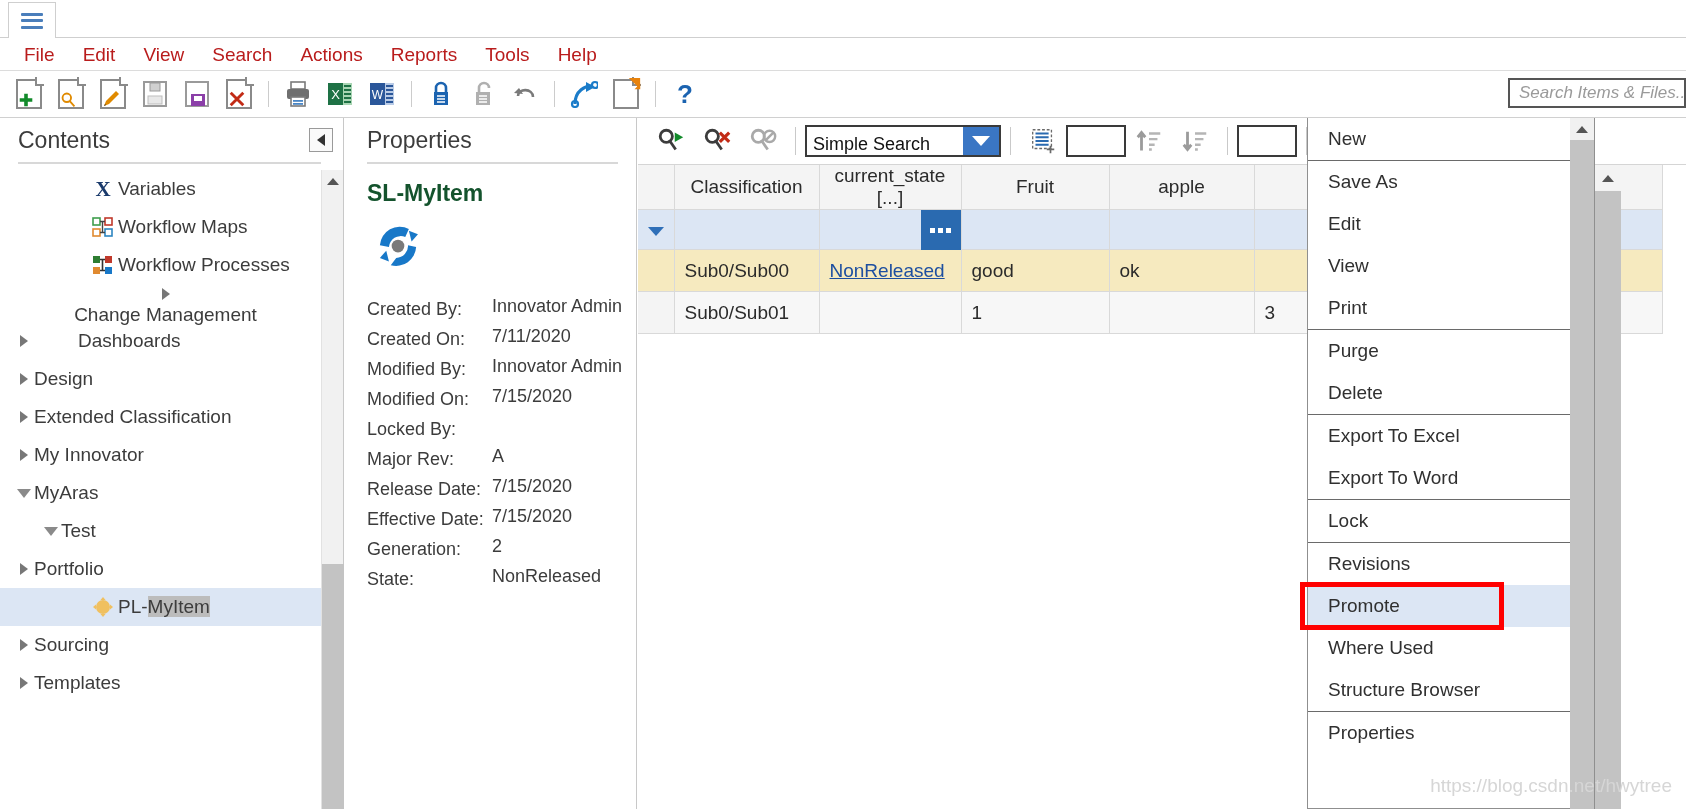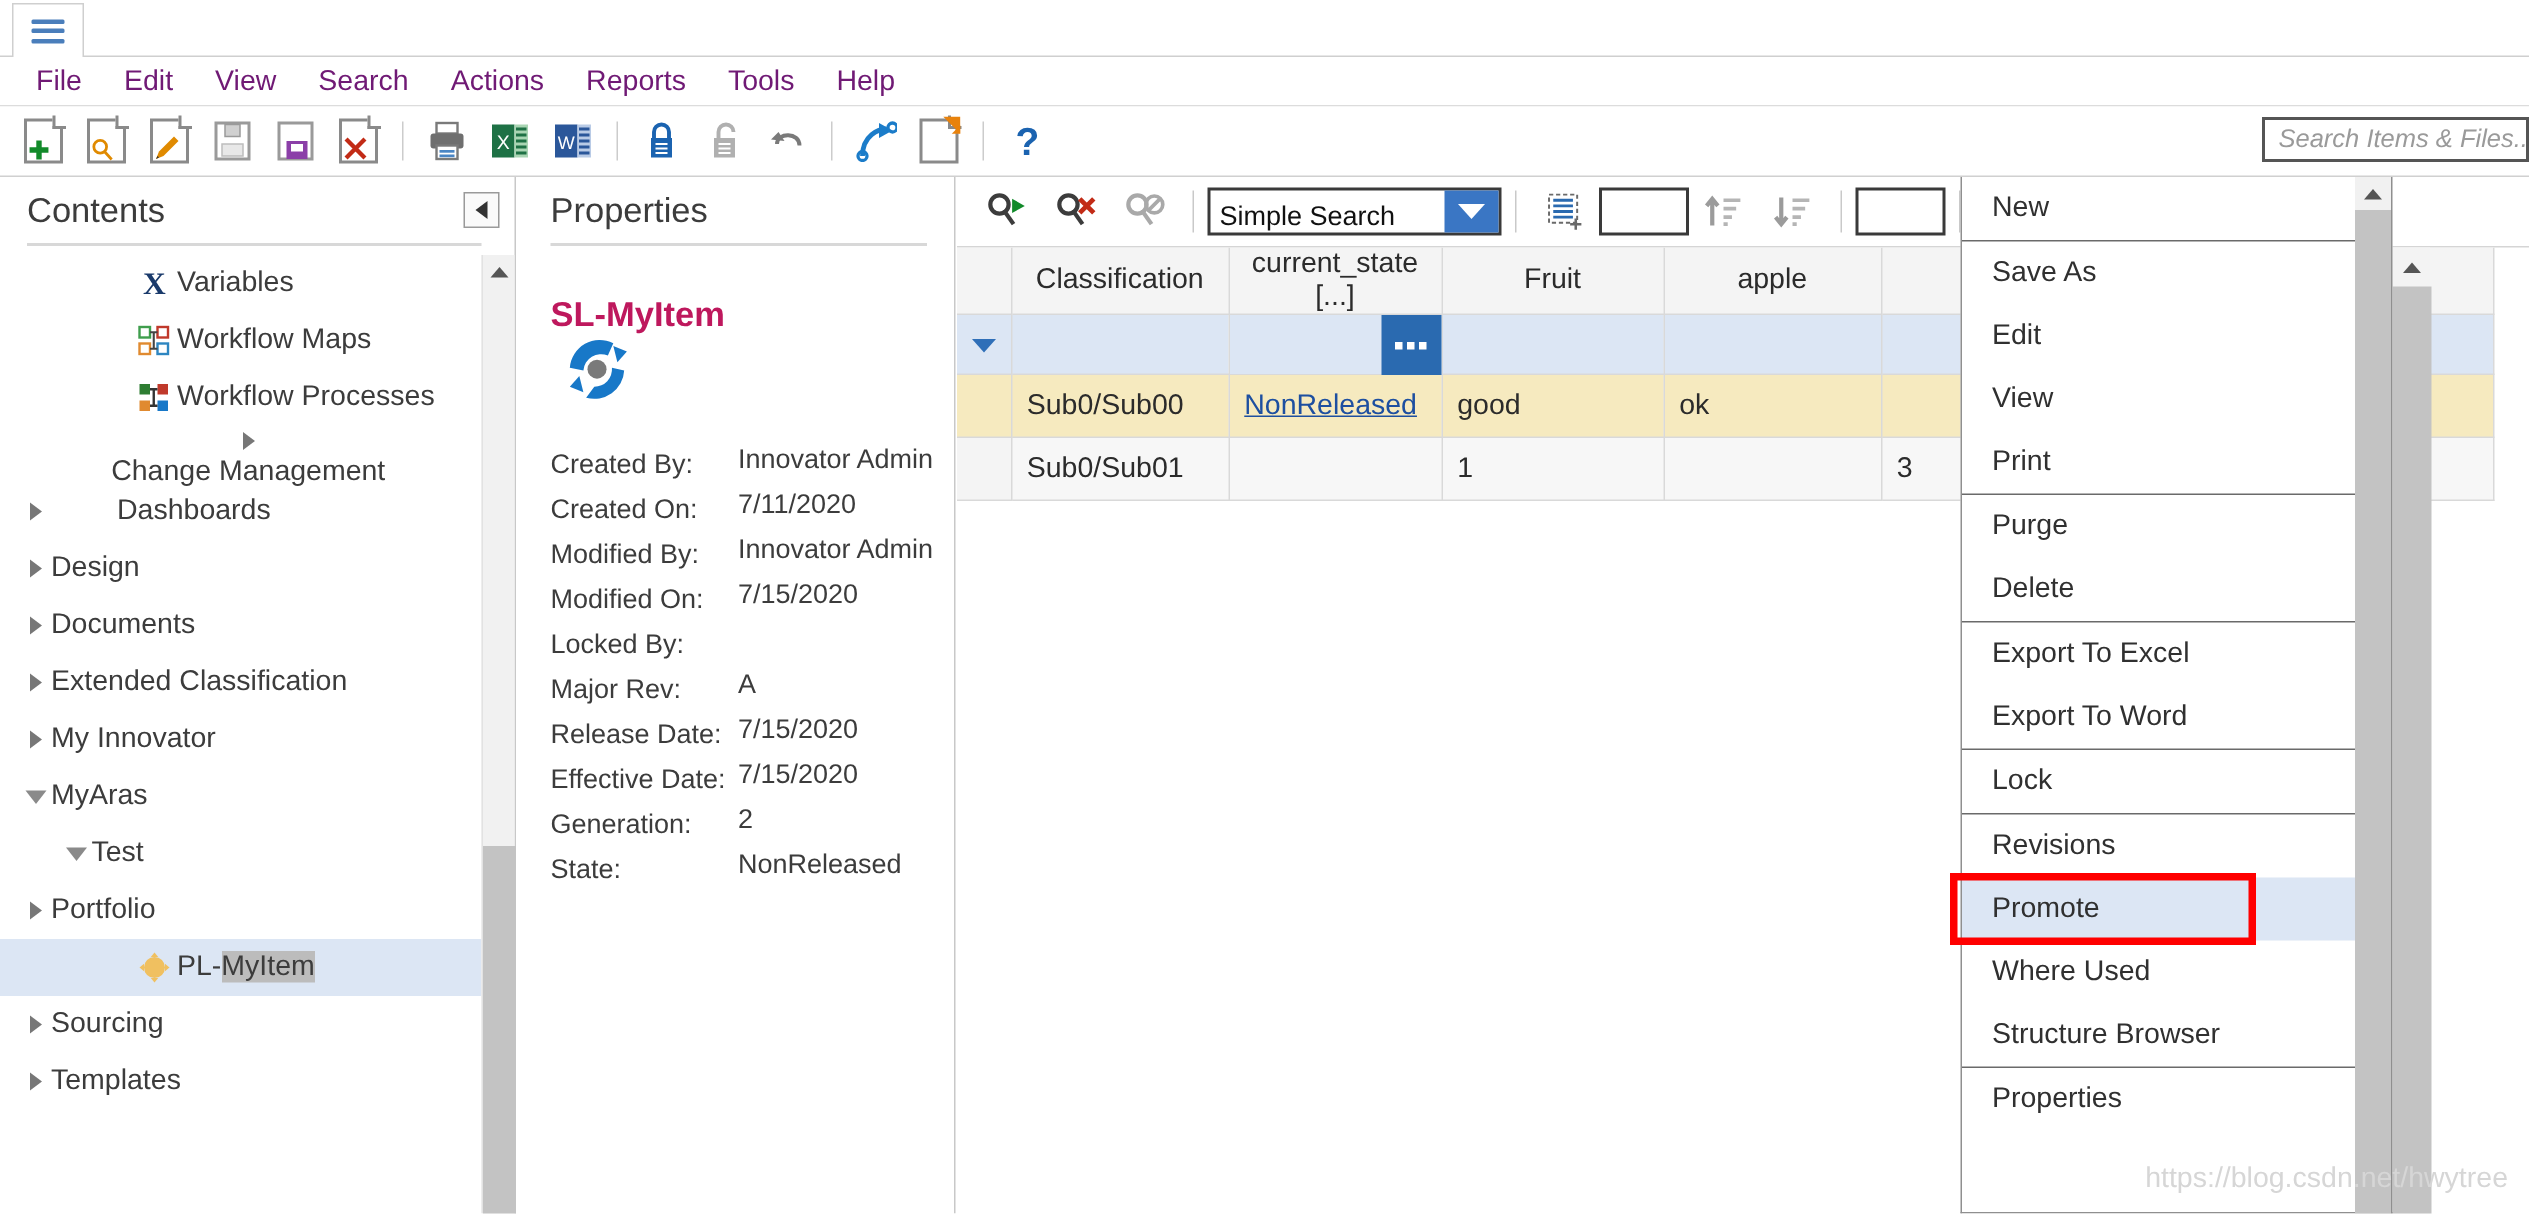--- a/index.html
+++ b/index.html
@@ -25,21 +25,21 @@
   .hamburger { width:22px; height:16px; display:flex; flex-direction:column; justify-content:space-between; }
   .hamburger i { display:block; height:3px; background:#4a7ebb; border-radius:1px; }
 
   
   .menubar {
     position:absolute; left:0; top:38px; width:1686px; height:33px;
     background:#fff; border-bottom:1px solid #dcdcdc;
     display:flex; align-items:center; padding-left:10px;
   }
   .menubar .mi {
-    font-size:19px; color:#701a75; padding:2px 14px; cursor:default; line-height:1;
+    font-size:19px; color:#b91c1c; padding:2px 14px; cursor:default; line-height:1;
   }
 
   
   .toolbar {
     position:absolute; left:0; top:71px; width:1686px; height:47px;
     background:#fff; border-bottom:1px solid #d0d0d0;
     display:flex; align-items:center; padding-left:8px; gap:0px;
   }
   .tbtn { width:42px; height:40px; display:flex; align-items:center; justify-content:center; cursor:default; }
   .tsep { width:1px; height:26px; background:#cccccc; margin:0 8px; }
@@ -99,21 +99,21 @@
   .tri-up { width:0;height:0;border-left:6px solid transparent;border-right:6px solid transparent;border-bottom:7px solid #555; }
   .ts-thumb { position:absolute; left:0; width:22px; top:394px; height:297px; background:#c3c3c3; }
 
   
   .props {
     position:absolute; left:345px; top:118px; width:292px; height:691px;
     background:#fff; border-right:1px solid #c8c8c8;
   }
   .props .ptitle { position:absolute; left:22px; top:9px; font-size:23px; color:#3c3c3c; }
   .props .prule { position:absolute; left:22px; right:18px; top:44px; height:2px; background:#d8d8d8; }
-  .props .itemname { position:absolute; left:22px; top:62px; font-size:23px; font-weight:bold; color:#be185d;margin-top:16px; }
+  .props .itemname { position:absolute; left:22px; top:62px; font-size:23px; font-weight:bold; color:#14532d; }
   .props .logo { position:absolute; left:24px; top:100px; width:58px; height:58px; }
   .proplist { position:absolute; left:22px; top:178px; right:10px; }
   .prow { position:relative; height:30px; }
   .pk { position:absolute; left:0; top:3px; font-size:18px; color:#3c3c3c; }
   .pv { position:absolute; left:125px; top:0px; font-size:18px; color:#3c3c3c; white-space:nowrap; }
   .props-divider { position:absolute; left:340px; top:440px; width:2px; height:46px; background:#d8d8d8; }
 
   
   .main {
     position:absolute; left:638px; top:118px; right:0; bottom:0; background:#fff;
@@ -415,27 +415,20 @@
           </span>
           <span class="ticon" style="width: 0px; flex: 0 0 0px;"></span>
           <span class="tlabel">Dashboards</span>
         </div>
         <div class="tnode" style="padding-left: 14px;">
           <span class="tw">
             <span class="caret-r"></span>
           </span>
           <span class="ticon" style="width: 0px; flex: 0 0 0px;"></span>
           <span class="tlabel">Design</span>
-        </div>
-        <div class="tnode" style="padding-left: 14px;">
-          <span class="tw">
-            <span class="caret-r"></span>
-          </span>
-          <span class="ticon" style="width: 0px; flex: 0 0 0px;"></span>
-          <span class="tlabel">Documents</span>
         </div>
         <div class="tnode" style="padding-left: 14px;">
           <span class="tw">
             <span class="caret-r"></span>
           </span>
           <span class="ticon" style="width: 0px; flex: 0 0 0px;"></span>
           <span class="tlabel">Extended Classification</span>
         </div>
         <div class="tnode" style="padding-left: 14px;">
           <span class="tw">

